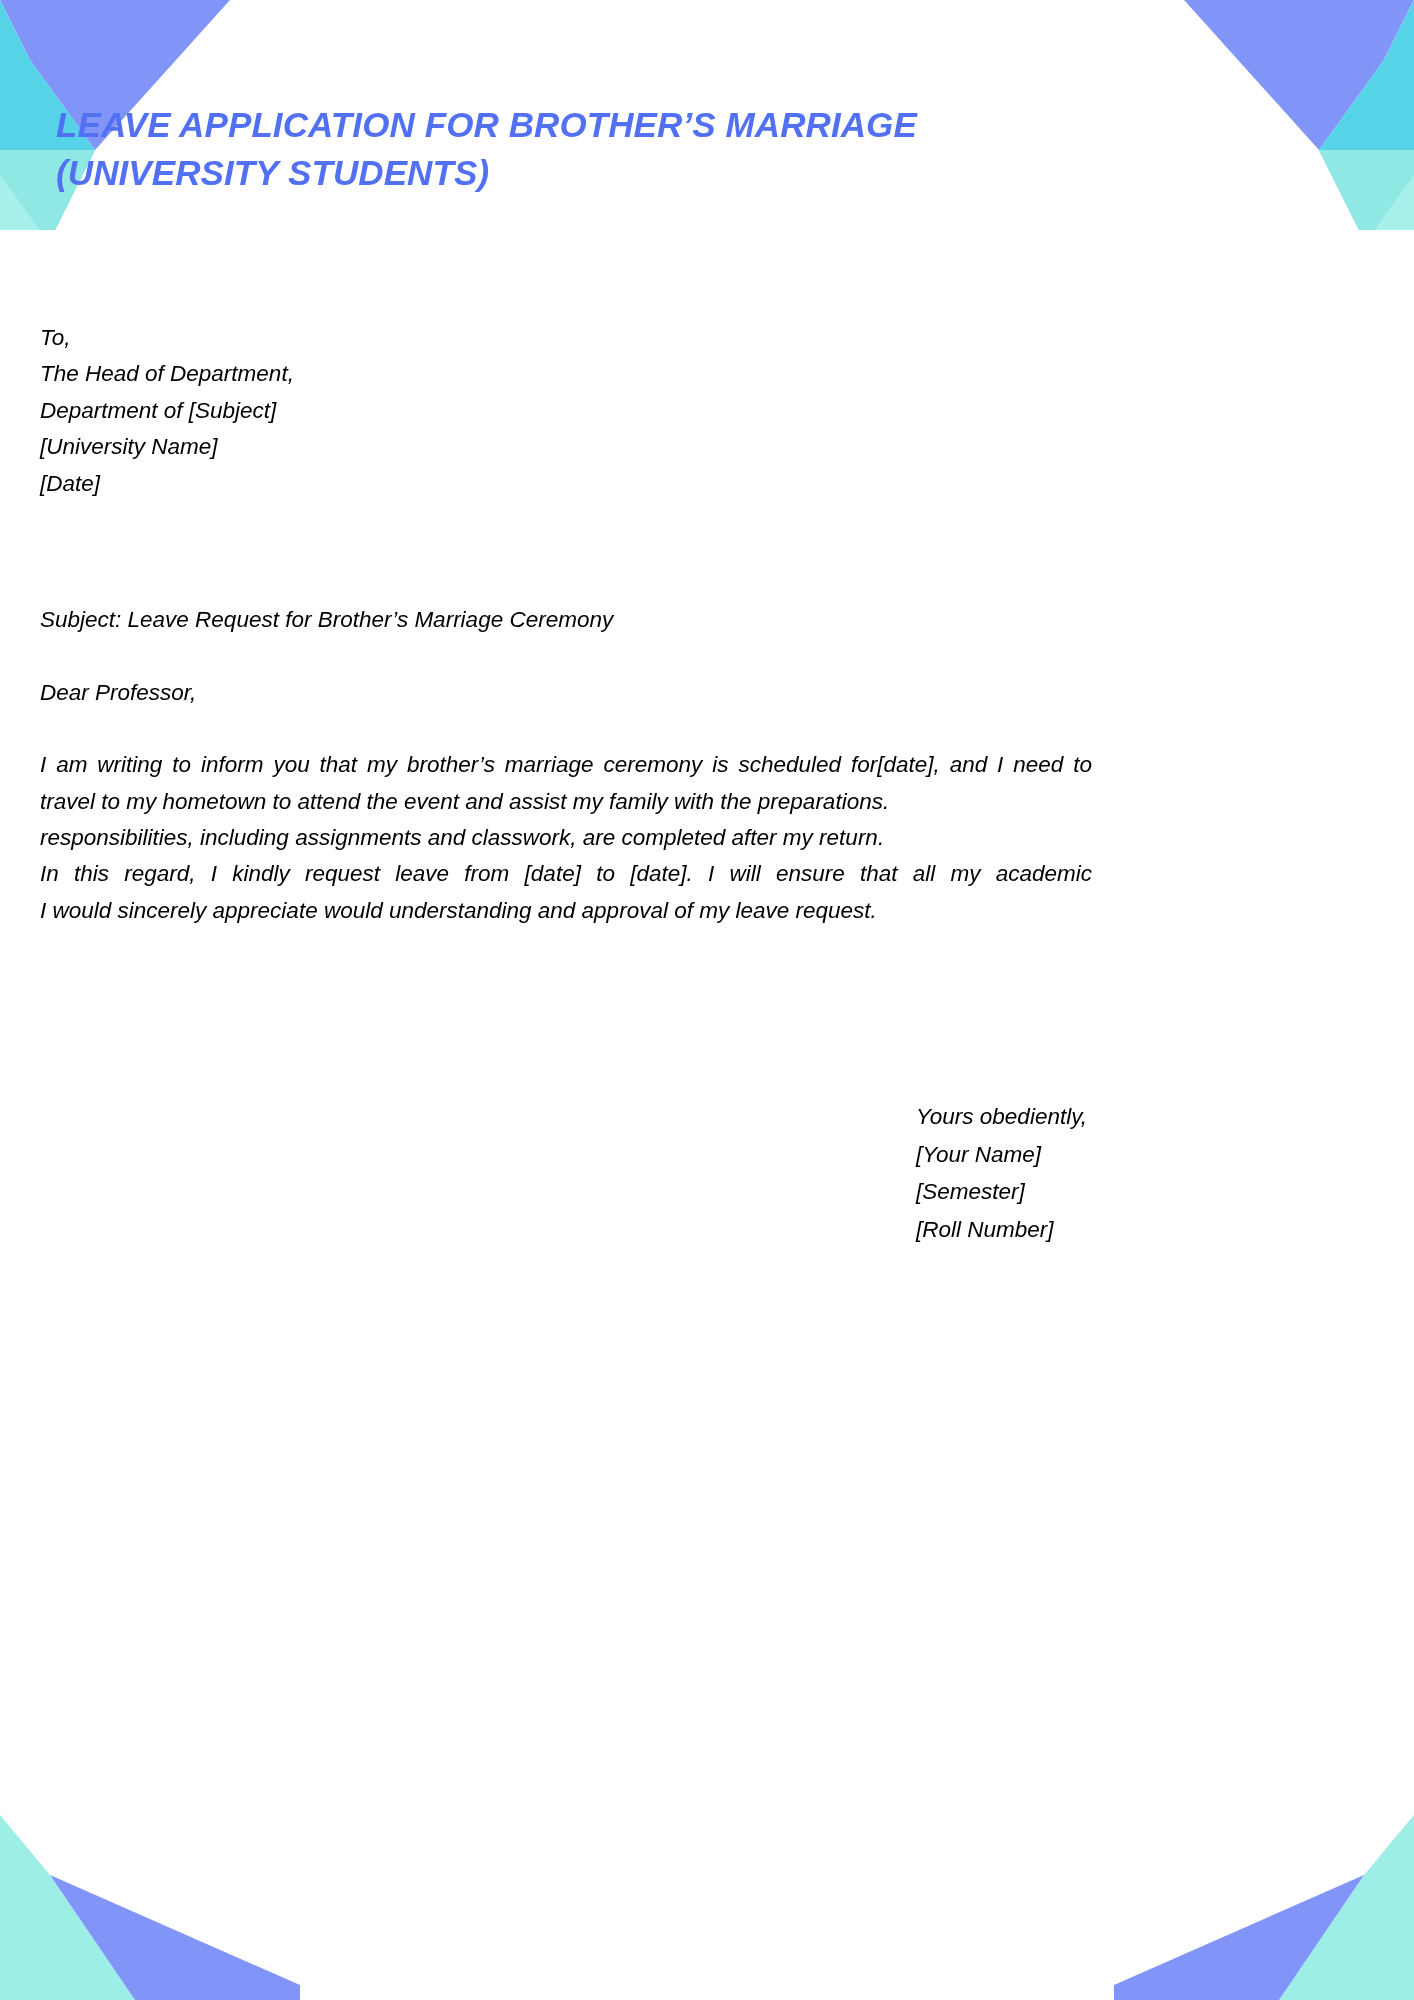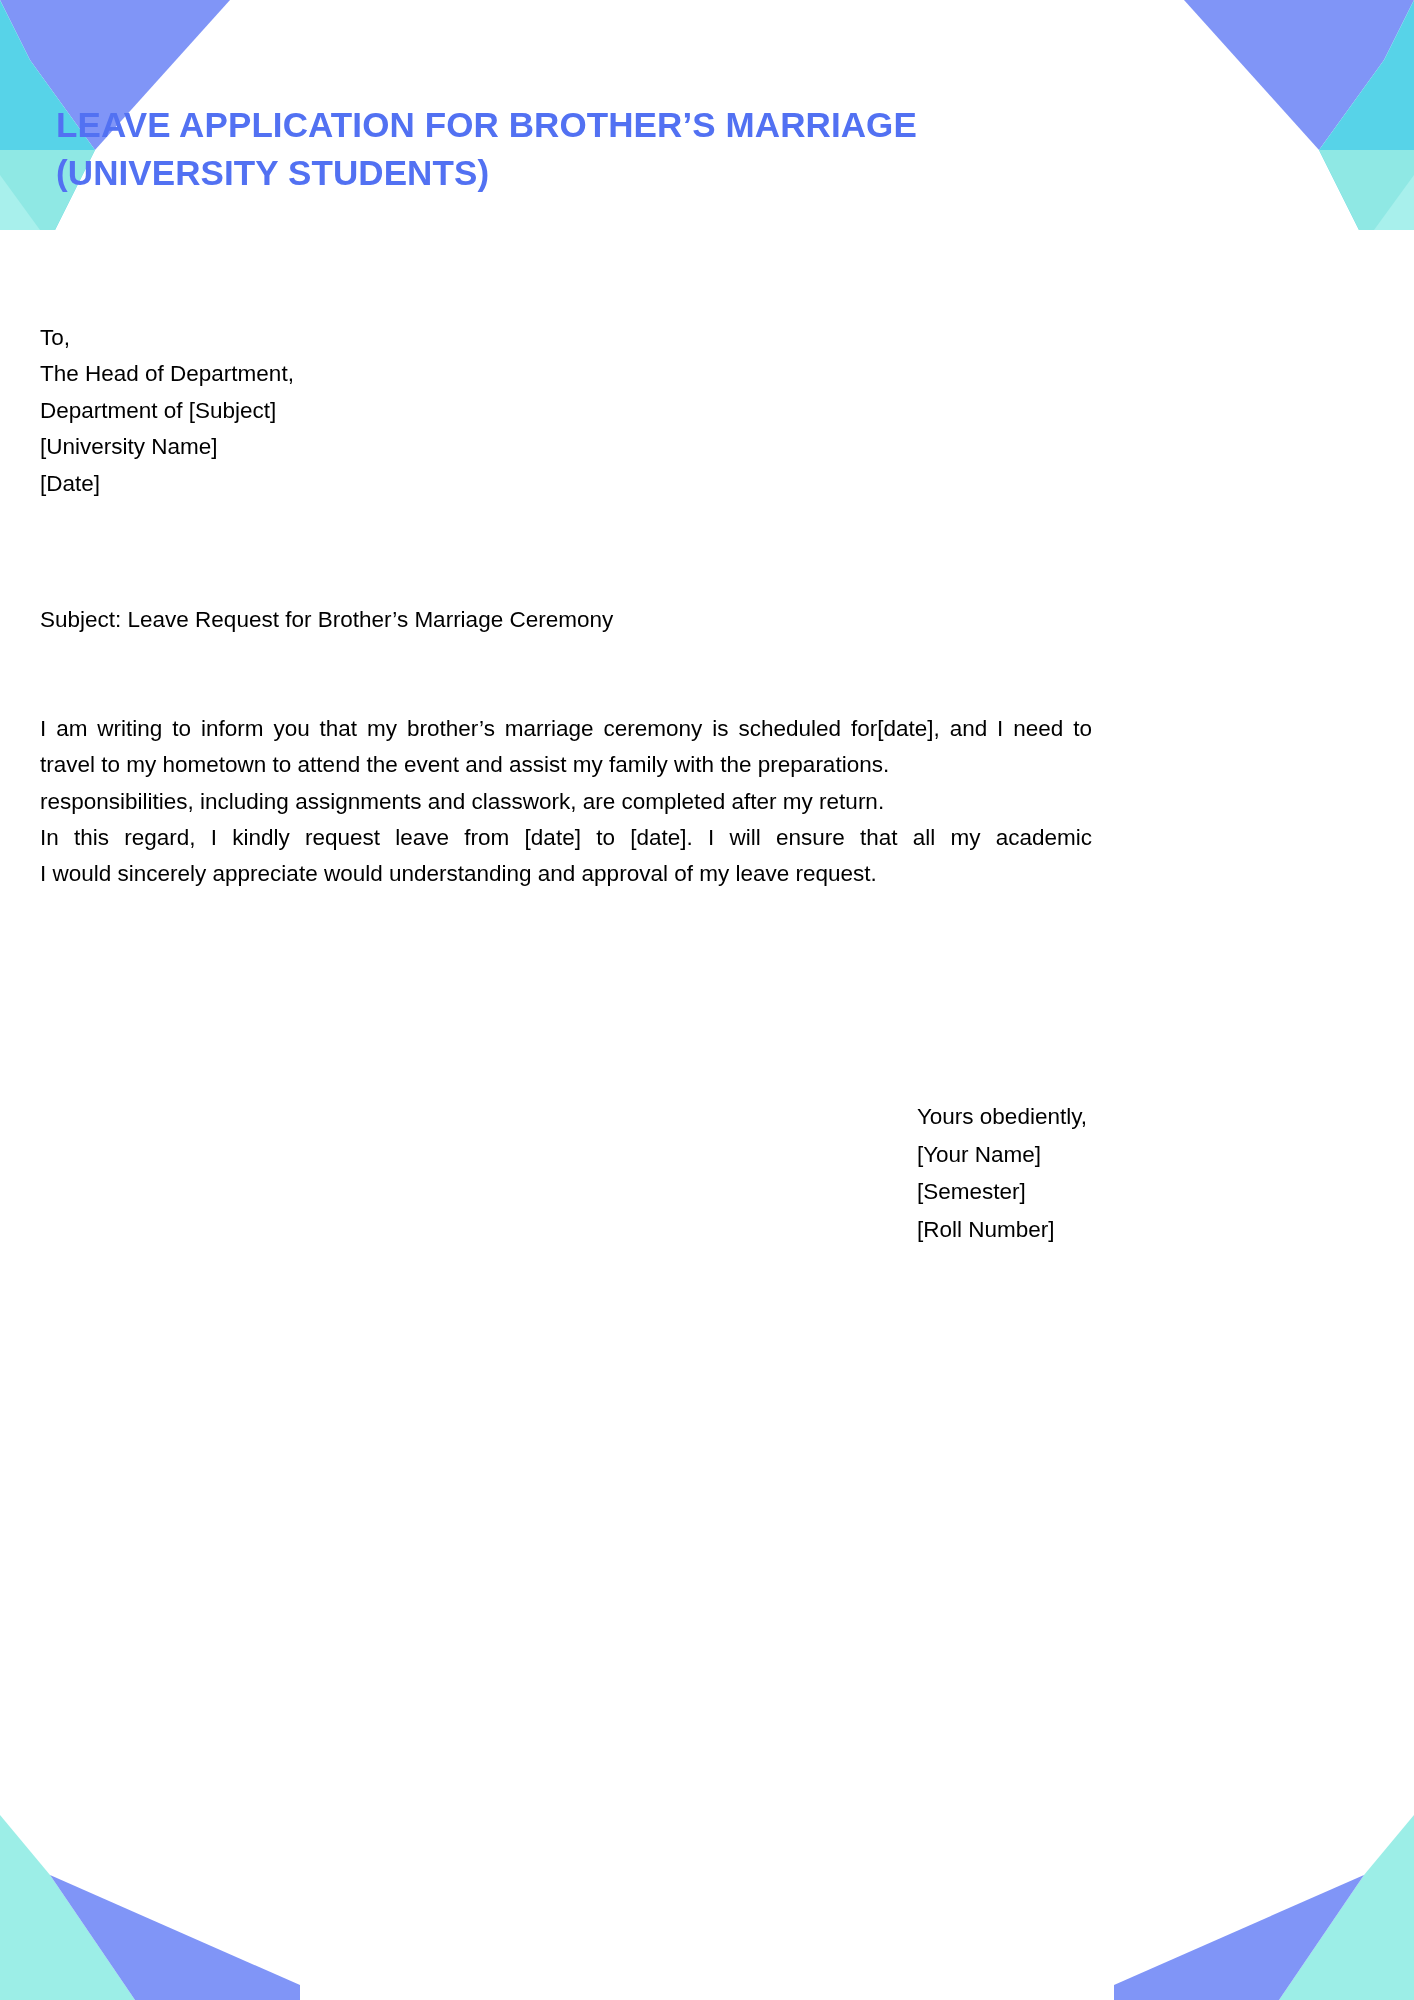--- a/index.html
+++ b/index.html
@@ -9,20 +9,21 @@
   }
   body {
     font-family: "Liberation Sans", sans-serif;
   }
   .page {
     position: relative;
     width: 1414px;
     height: 2000px;
     background: #ffffff;
     overflow: hidden;
+    font-style: italic;
   }
 
   
   .corner-art {
     position: absolute;
     pointer-events: none;
   }
   .corner-tl { top: 0; left: 0; width: 230px; height: 230px; }
   .corner-tr { top: 0; right: 0; width: 230px; height: 230px; }
   .corner-bl { bottom: 0; left: 0; width: 300px; height: 230px; }
@@ -137,20 +138,21 @@
       <span class="addr-line">[University Name]</span>
       <span class="addr-line">[Date]</span>
     </div>
 
     <div class="gap-md"></div>
 
     <div class="subject-line">Subject: Leave Request for Brother’s Marriage Ceremony</div>
 
     <div class="gap-sm"></div>
 
+    <div class="salutation">Dear Professor,</div>
 
     <div class="gap-sm"></div>
 
     <div class="para">
       <span class="pline just">I am writing to inform you that my brother’s marriage ceremony is scheduled for[date], and I need to</span>
       <span class="pline">travel to my hometown to attend the event and assist my family with the preparations.</span>
       <span class="pline">responsibilities, including assignments and classwork, are completed after my return.</span>
       <span class="pline just">In this regard, I kindly request leave from [date] to [date]. I will ensure that all my academic</span>
       <span class="pline">I would sincerely appreciate would understanding and approval of my leave request.</span>
     </div>

